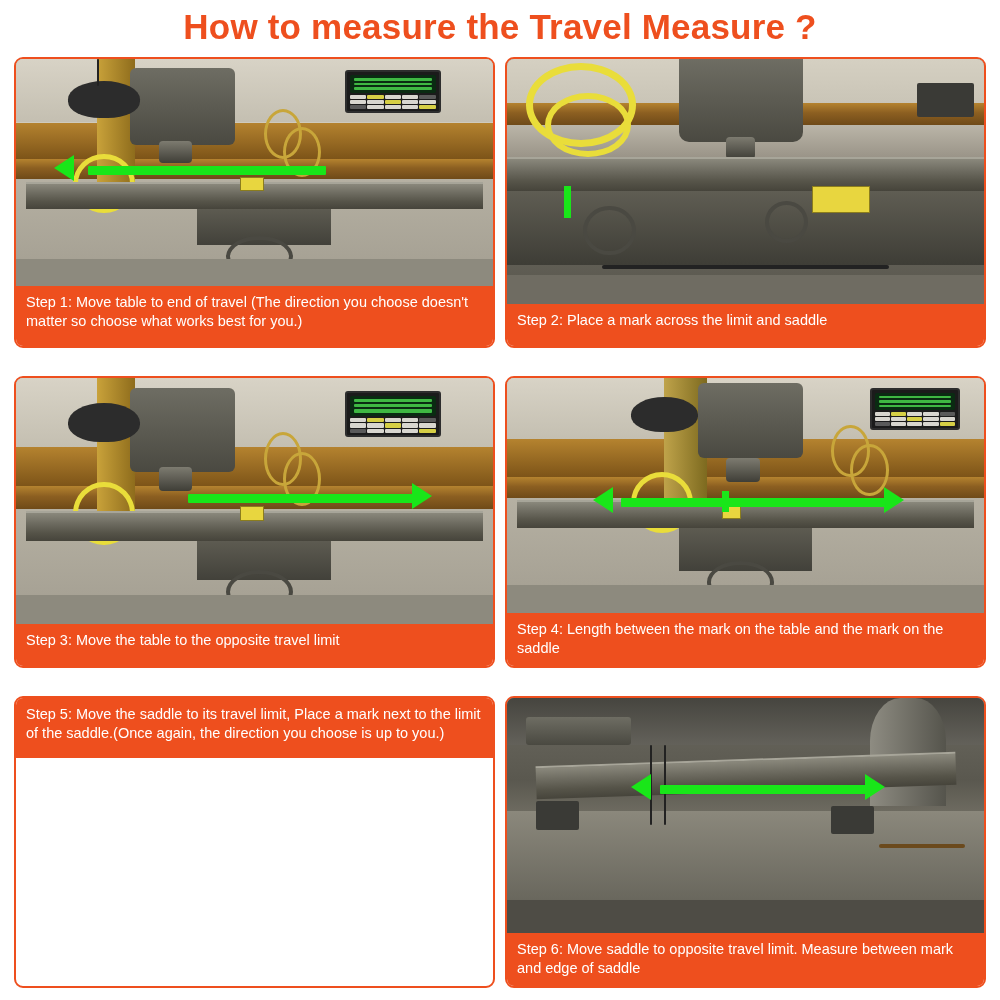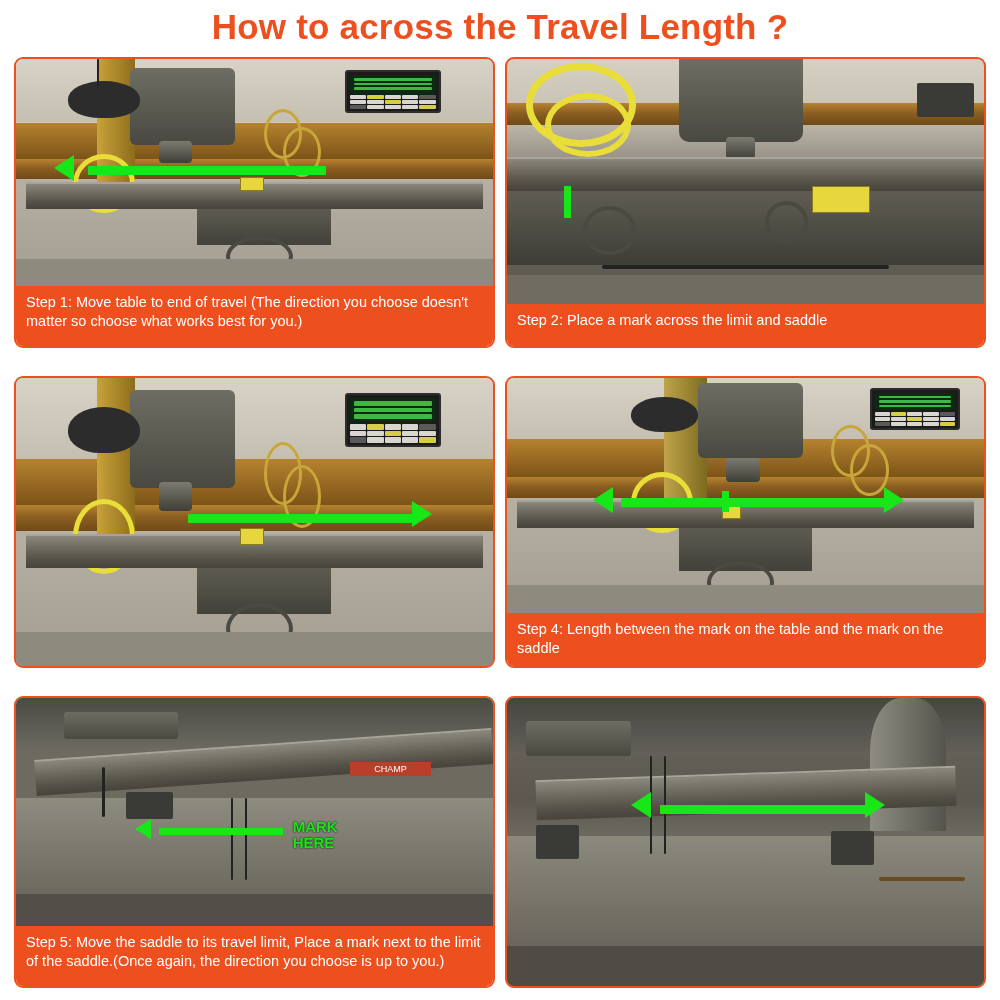--- a/index.html
+++ b/index.html
@@ -178,21 +178,21 @@
     text-align:center;
     padding:2px 0;
     font-family:"Liberation Sans", sans-serif;
   }
 </style>
 </head>
 <body>
 
 <div class="page">
 
-  <div class="title">How to across the Travel Length ?</div>
+  <div class="title">How to measure the Travel Measure ?</div>
 
   <div class="grid">
 
     <div class="card">
       <div class="photo">
         <div class="wallpanel" style="background:linear-gradient(180deg,#cfcabc 0%,#cfcabc 28%,#b5832f 28%,#7d5418 44%,#b9b4a6 44%,#a29d90 100%);"></div>
         <div class="wall-light" style="left:0;top:0;width:100%;height:28%;background:linear-gradient(180deg,#d8d3c6,#c4bfb1);"></div>
         <div class="wood-beam" style="top:44%;height:9%;"></div>
         <div class="machine-col" style="left:17%;top:0;width:8%;height:62%;background:linear-gradient(90deg,#c9a23a,#8e6c1c);"></div>
         <div class="head-block" style="left:24%;top:4%;width:22%;height:34%;"></div>
@@ -298,20 +298,21 @@
         </div>
         <div class="metal-table" style="left:2%;top:54%;width:96%;height:12%;"></div>
         <div class="saddle" style="left:38%;top:66%;width:28%;height:16%;"></div>
         <div class="handwheel" style="left:44%;top:78%;width:14%;height:18%;"></div>
         <div class="yellow-tag" style="left:47%;top:52%;width:5%;height:6%;"></div>
         <div class="concrete" style="left:0;top:88%;width:100%;height:12%;background:#8d8a7e;"></div>
 
         <div class="arrow-line" style="left:36%;top:47%;width:48%;"></div>
         <div class="arrow-head right" style="left:83%;top:42.5%;"></div>
       </div>
+      <div class="caption">Step 3: Move the table to the opposite travel limit</div>
     </div>
 
     <div class="card">
       <div class="photo">
         <div class="wallpanel" style="background:linear-gradient(180deg,#cfcabc 0%,#cfcabc 26%,#b5832f 26%,#7d5418 42%,#b9b4a6 42%,#a29d90 100%);"></div>
         <div class="wall-light" style="left:0;top:0;width:100%;height:26%;background:linear-gradient(180deg,#d8d3c6,#c4bfb1);"></div>
         <div class="wood-beam" style="top:42%;height:9%;"></div>
         <div class="machine-col" style="left:33%;top:0;width:9%;height:58%;background:linear-gradient(90deg,#bfa34a,#7d6a1f);"></div>
         <div class="head-block" style="left:40%;top:2%;width:22%;height:32%;"></div>
         <div class="chuck" style="left:46%;top:34%;width:7%;height:10%;"></div>
@@ -351,37 +352,20 @@
 
         <div class="arrow-line" style="left:24%;top:51%;width:56%;"></div>
         <div class="arrow-head left" style="left:18%;top:46.5%;"></div>
         <div class="arrow-head right" style="left:79%;top:46.5%;"></div>
         <div class="mark-tick" style="left:45%;top:48%;height:9%;"></div>
       </div>
       <div class="caption">Step 4: Length between the mark on the table and the mark on the saddle</div>
     </div>
 
     <div class="card">
-      <div class="photo">
-        <div class="wallpanel" style="background:linear-gradient(180deg,#6e6b61 0%,#5c5a50 30%,#7d7a6e 55%,#9a968a 75%,#8b8administer 100%);"></div>
-        <div class="wall-dark" style="left:0;top:0;width:100%;height:22%;background:linear-gradient(180deg,#4b4a43,#6b6960);"></div>
-        <div class="metal-table" style="left:4%;top:20%;width:96%;height:16%;transform:rotate(-4deg);"></div>
-        <div class="head-block" style="left:10%;top:6%;width:24%;height:12%;border-radius:3px;"></div>
-        <div class="saddle" style="left:0;top:44%;width:100%;height:42%;background:linear-gradient(180deg,#8e8b7f,#6c6a5f);"></div>
-        <div class="wall-dark" style="left:23%;top:41%;width:10%;height:12%;border-radius:2px;"></div>
-        <div class="cable" style="left:18%;top:30%;width:3px;height:22%;"></div>
-        <div class="cable" style="left:45%;top:44%;width:2px;height:36%;"></div>
-        <div class="cable" style="left:48%;top:44%;width:2px;height:36%;"></div>
-        <div class="sign" style="left:70%;top:28%;width:17%;">CHAMP</div>
-        <div class="concrete" style="left:0;top:86%;width:100%;height:14%;background:#514f47;"></div>
-
-        <div class="arrow-line" style="left:30%;top:57%;width:26%;height:7px;"></div>
-        <div class="arrow-head left" style="left:25%;top:53%;border-top-width:10px;border-bottom-width:10px;border-right-width:16px;"></div>
-        <div class="mark-label" style="left:58%;top:53%;">MARK<br>HERE</div>
-      </div>
       <div class="caption tall">Step 5: Move the saddle to its travel limit, Place a mark next to the limit of the saddle.(Once again, the direction you choose is up to you.)</div>
     </div>
 
     <div class="card">
       <div class="photo">
         <div class="wallpanel" style="background:linear-gradient(180deg,#6b6960 0%,#5a584f 35%,#7e7b6f 60%,#8f8c80 100%);"></div>
         <div class="wall-dark" style="left:0;top:0;width:100%;height:20%;background:linear-gradient(180deg,#46453f,#63615a);"></div>
         <div class="machine-col" style="left:76%;top:0;width:16%;height:46%;background:linear-gradient(90deg,#8e8c82,#55544c);border-radius:40% 40% 0 0;"></div>
         <div class="metal-table" style="left:6%;top:26%;width:88%;height:14%;transform:rotate(-2deg);"></div>
         <div class="head-block" style="left:4%;top:8%;width:22%;height:12%;border-radius:3px;"></div>
@@ -390,16 +374,17 @@
         <div class="wall-dark" style="left:68%;top:46%;width:9%;height:12%;border-radius:2px;"></div>
         <div class="cable" style="left:30%;top:20%;width:2px;height:34%;"></div>
         <div class="cable" style="left:33%;top:20%;width:2px;height:34%;"></div>
         <div class="cable" style="left:78%;top:62%;width:18%;height:4px;background:#6b4a1d;"></div>
         <div class="concrete" style="left:0;top:86%;width:100%;height:14%;background:#4e4c45;"></div>
 
         <div class="arrow-line" style="left:32%;top:37%;width:44%;"></div>
         <div class="arrow-head left" style="left:26%;top:32.5%;"></div>
         <div class="arrow-head right" style="left:75%;top:32.5%;"></div>
       </div>
+      <div class="caption">Step 6: Move saddle to opposite travel limit. Measure between mark and edge of saddle</div>
     </div>
 
   </div>
 </div>
 
 </body></html>

